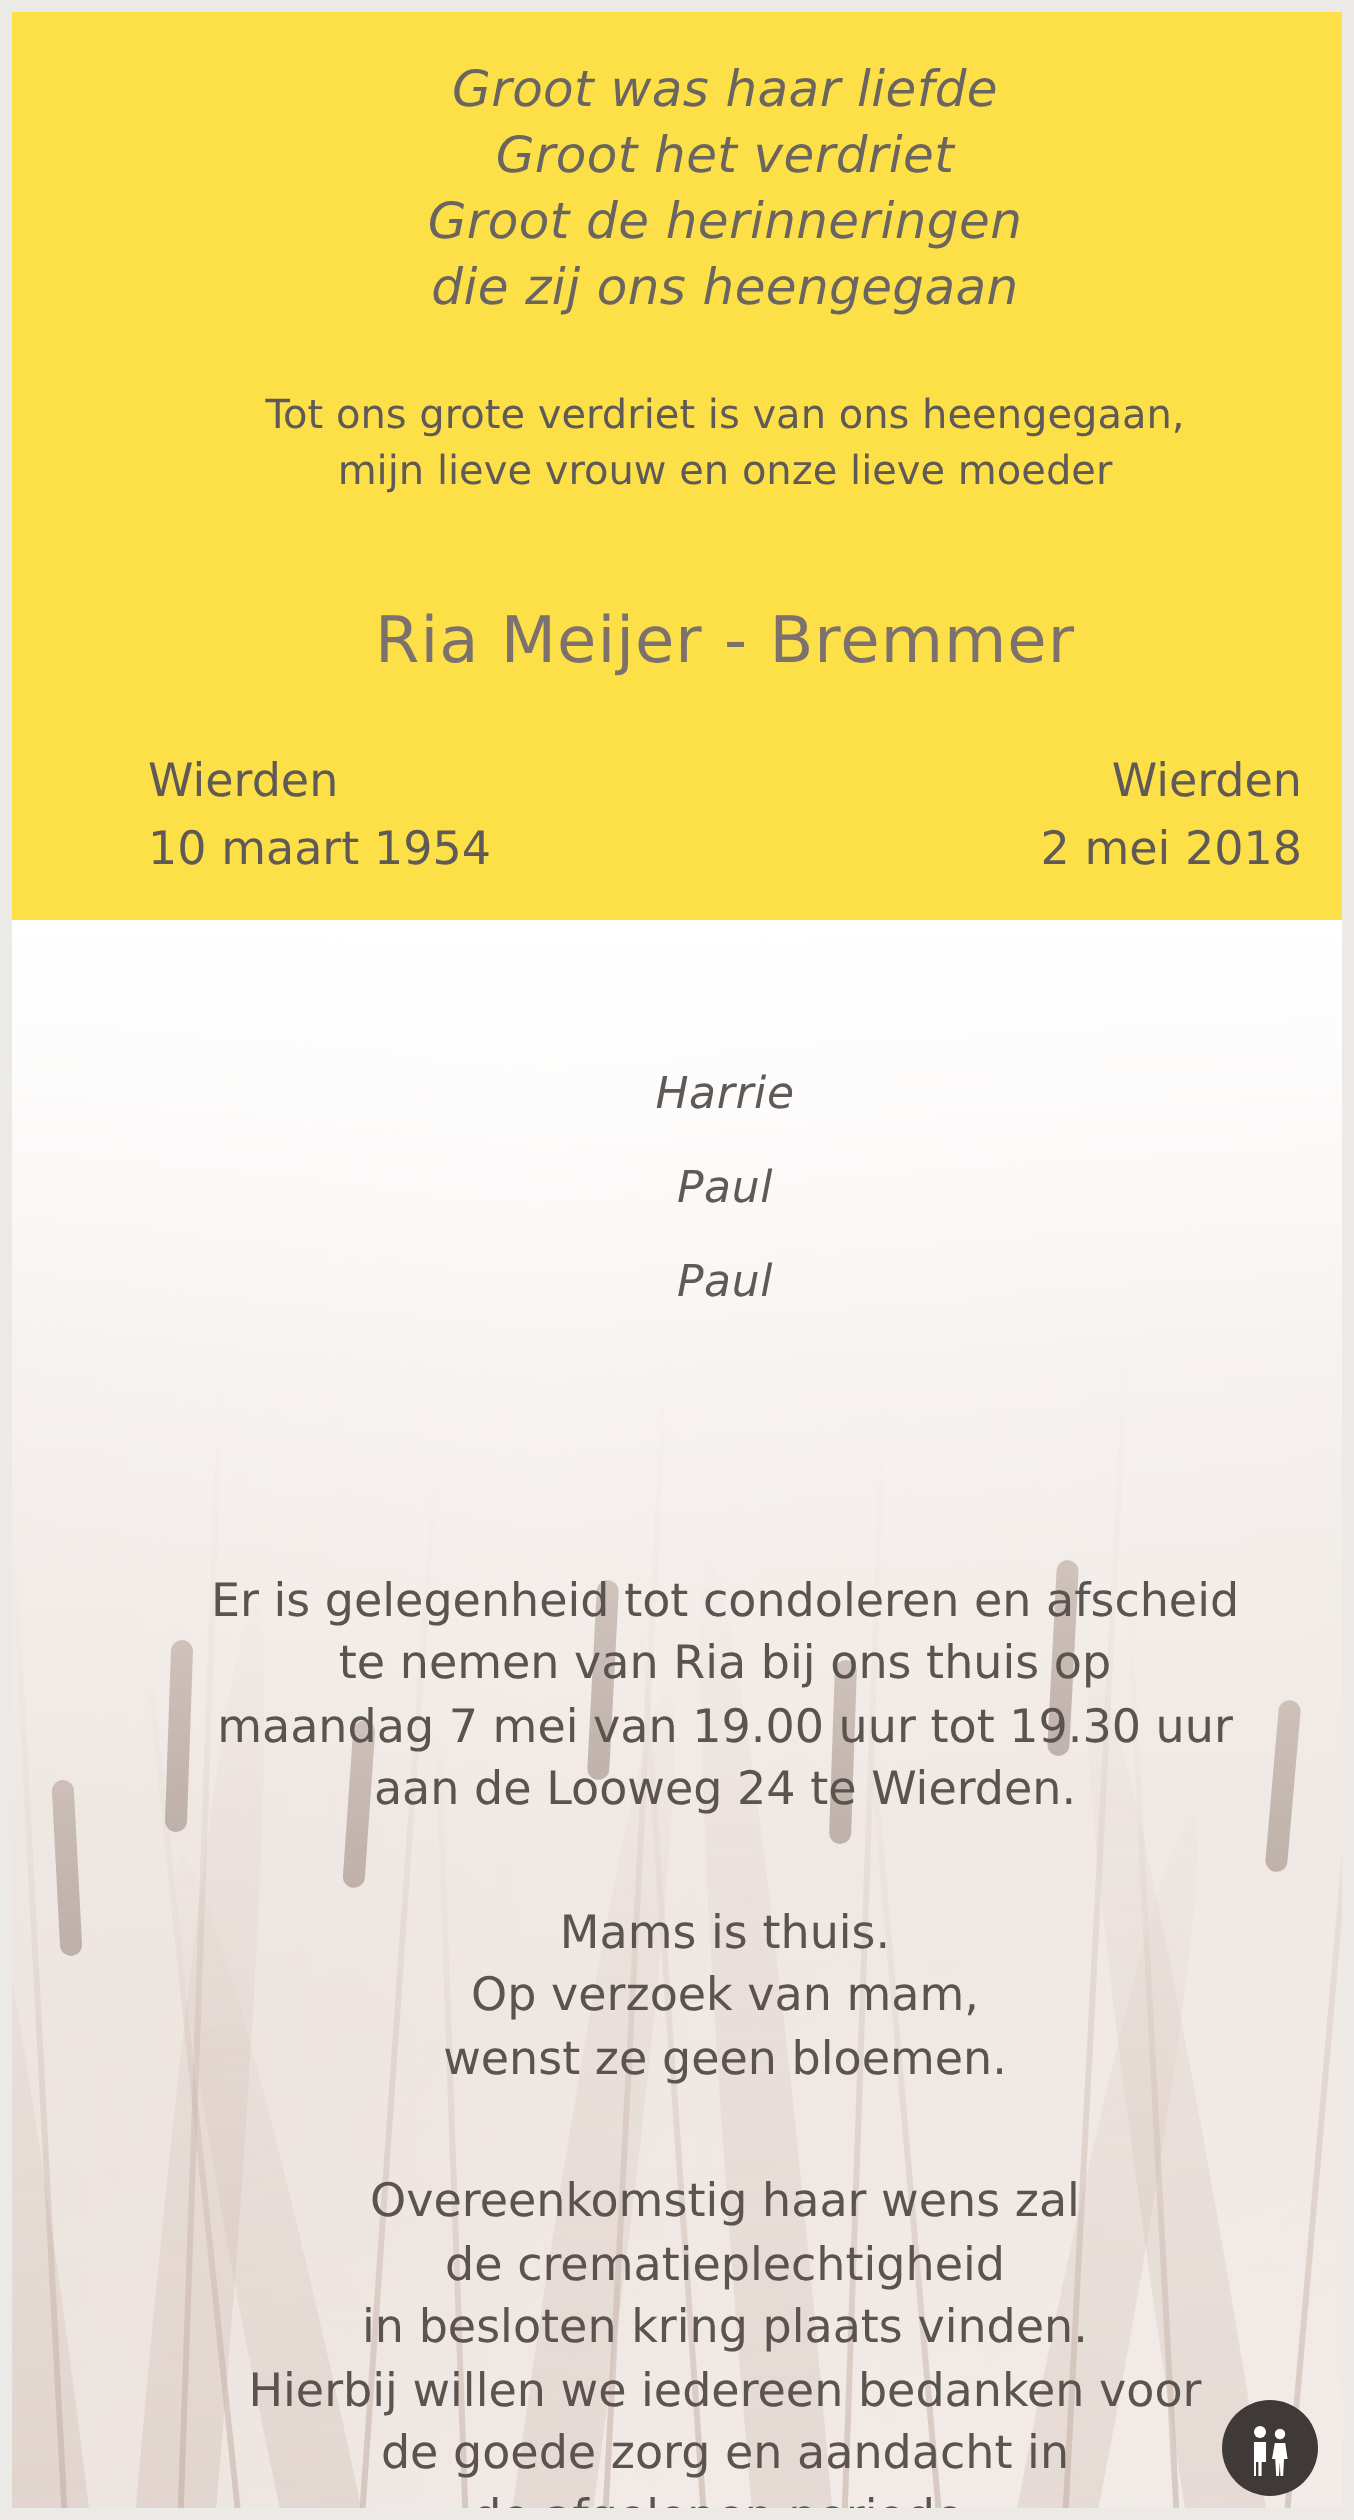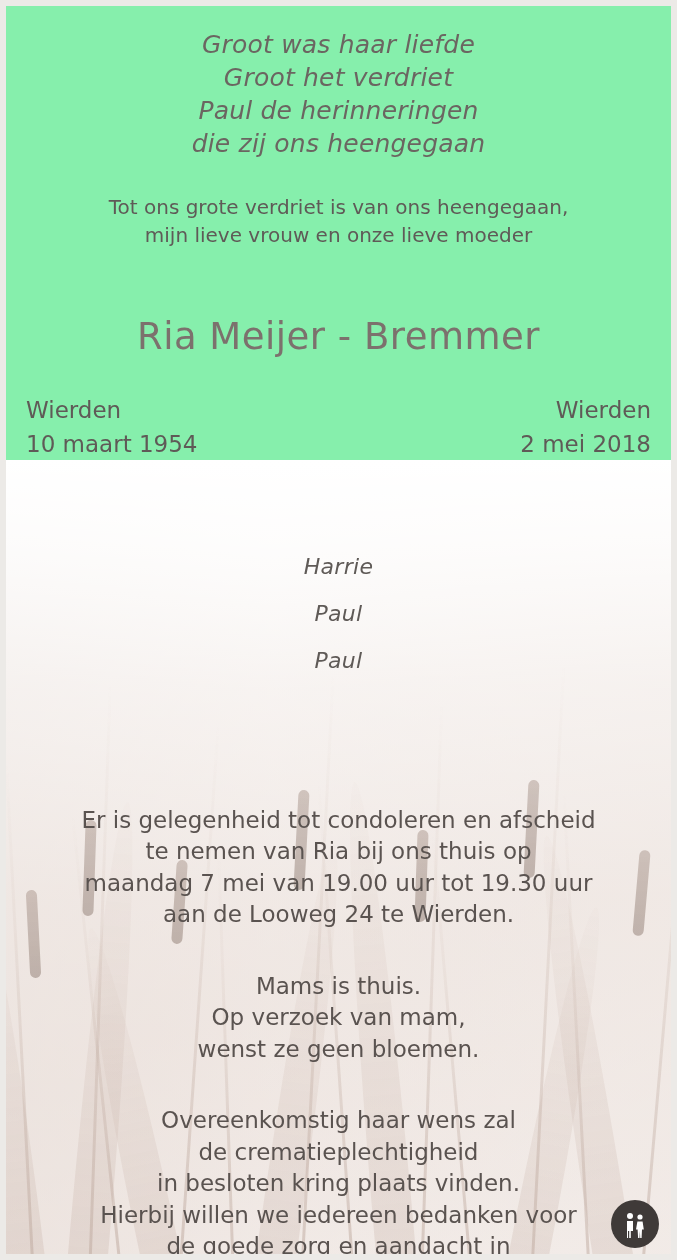--- a/index.html
+++ b/index.html
@@ -8,22 +8,23 @@
     background: #e8e6e3;
   }
   body {
     font-family: "DejaVu Sans", sans-serif;
   }
   .card {
     position: relative;
     width: 677px;
     height: 1260px;
     box-sizing: border-box;
-    background: #86efac;
+    background: #fde047;
     overflow: hidden;
+    padding-left: 48px;
   }
   
   .card::before {
     content: "";
     position: absolute;
     inset: 0;
     border: 6px solid #eceae7;
     pointer-events: none;
     z-index: 40;
   }
@@ -94,22 +95,22 @@
     margin-top: 6px;
   }
   .poem div { white-space: nowrap; }
   .intro {
     margin-top: 34px;
     font-size: 20px;
     line-height: 1.38;
     color: #5f5a57;
   }
   .name {
-    margin-top: 66px;
-    font-size: 37px;
+    margin-top: 52px;
+    font-size: 32px;
     color: #7c716d;
     letter-spacing: 0.5px;
     white-space: nowrap;
   }
   .places {
     margin-top: 36px;
     display: flex;
     justify-content: space-between;
     align-items: flex-start;
     font-size: 23px;
@@ -187,21 +188,21 @@
       <div class="cattail" style="left:526px; top:320px; height:98px; transform:rotate(3deg);"></div>
       <div class="cattail" style="left:636px; top:390px; height:86px; transform:rotate(5deg);"></div>
     </div>
   </div>
 
   <div class="content">
 
     <div class="poem">
       <div>Groot was haar liefde</div>
       <div>Groot het verdriet</div>
-      <div>Paul de herinneringen</div>
+      <div>Groot de herinneringen</div>
       <div>die zij ons heengegaan</div>
     </div>
 
     <div class="intro">
       <div>Tot ons grote verdriet is van ons heengegaan,</div>
       <div>mijn lieve vrouw en onze lieve moeder</div>
     </div>
 
     <div class="name">Ria Meijer - Bremmer</div>
 

